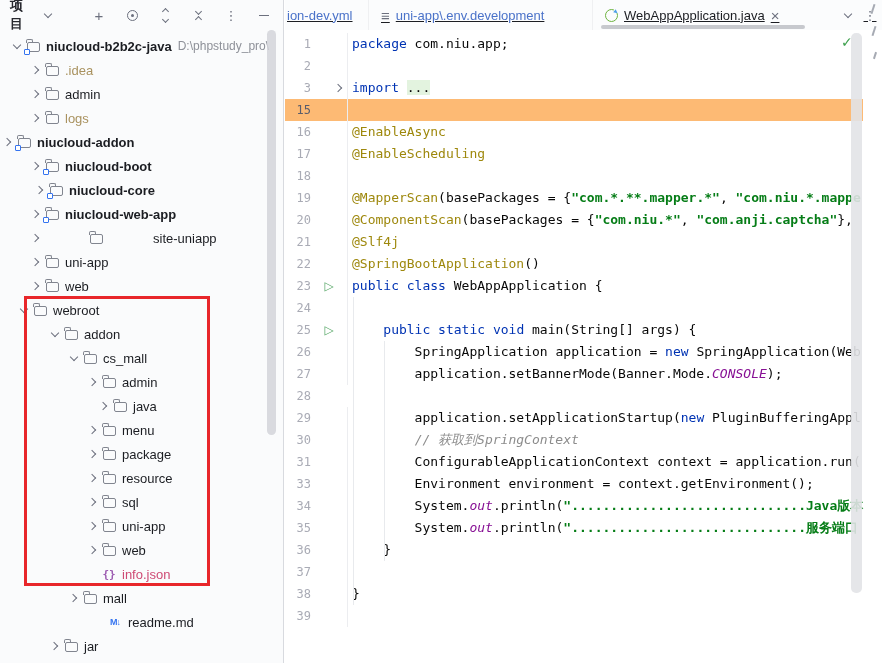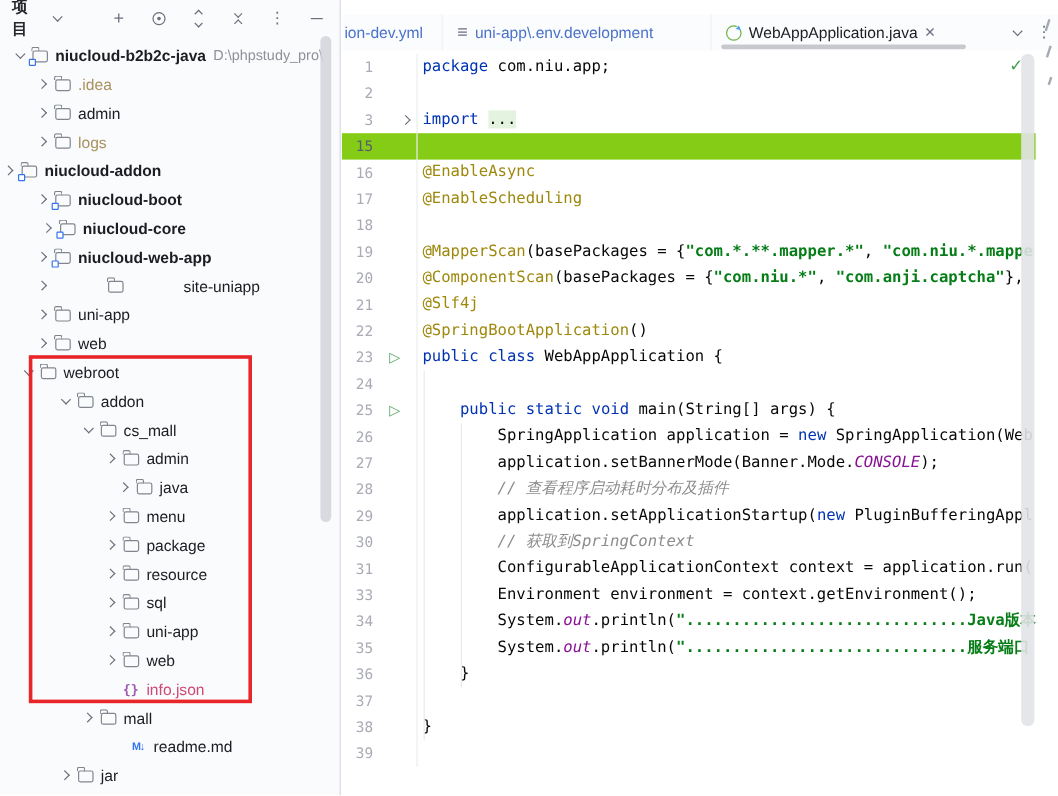--- a/index.html
+++ b/index.html
@@ -54,21 +54,21 @@
   .ic-json::before { content:"{}"; color:#9C5BB0; font-family:"DejaVu Sans Mono",monospace; font-size:11px; font-weight:bold; }
   .ic-md::before { content:"M↓"; color:#3574F0; font-size:9px; font-weight:bold; letter-spacing:-1px; }
 
   #panel-scrollbar { position:absolute; left:267px; top:30px; width:9px; height:405px;
     background:#D2D4D9; opacity:.85; border-radius:5px; z-index:5; }
 
   #red-box { position:absolute; left:24px; top:296px; width:186px; height:290px;
     border:3px solid #E8262A; z-index:10; pointer-events:none; }
 
   
-  #editor { position:absolute; left:285px; top:12px; width:597px; height:486px; background:#fff; }
+  #editor { position:absolute; left:285px; top:0; width:597px; height:486px; background:#fff;text-decoration:underline; }
 
   
   #tab-bar { position:relative; height:30px; display:flex; align-items:stretch; background:#FBFCFD; }
   .tab { display:flex; align-items:center; padding:0 12px; border-right:1px solid #EFF0F2; gap:6px; }
   .tab.t1 { width:84px; padding-left:2px; overflow:hidden; }
   .tab.t2 { width:224px; }
   .tab.t3 { width:244px; border-right:none; }
   .tab-label { white-space:nowrap; }
   .tab-label.mod { color:#4A72C9; }
   .env-icon::before { content:"≡"; color:#6C707E; font-size:15px; }
@@ -77,21 +77,21 @@
   .spring-icon::after { content:""; position:absolute; right:-1px; top:0; width:0; height:0;
     border-left:4px solid #4C9FE8; border-top:2px solid transparent; border-bottom:2px solid transparent; transform:rotate(40deg); }
   .close-x::before { content:"×"; color:#6C707E; font-size:15px; }
   .tabbar-btn { width:22px; display:flex; align-items:center; justify-content:center; color:#6C707E; }
   #tab-hscroll { position:absolute; left:316px; top:25px; width:204px; height:4px; background:#C7C9CE; border-radius:2px; }
 
   
   #code-lines { position:absolute; left:0; top:30px; right:0; bottom:0; padding-top:3px;
     font-family:"DejaVu Sans Mono","Liberation Mono",monospace; font-size:13px; }
   .crow { height:22px; display:flex; align-items:center; }
-  .crow.cur { background:#84cc16; }
+  .crow.cur { background:#fdba74; }
   .lnum { flex:0 0 26px; text-align:right; font-size:12px; color:#A9ABB5; }
   .crow.cur .lnum { color:#5A5D6B; }
   .gico { flex:0 0 36px; display:flex; align-items:center; justify-content:center; }
   .gico.run::before { content:"▷"; color:#59A869; font-size:12px; font-family:"DejaVu Sans",sans-serif; }
   .gico.fold { justify-content:flex-end; padding-right:6px; }
   .gico.fold::after { content:""; width:5px; height:5px;
     border-right:1.5px solid #6C707E; border-bottom:1.5px solid #6C707E; transform:rotate(-45deg); }
   .ctext { flex:1; border-left:1px solid #ECEDF0; padding-left:4px; white-space:pre; overflow:hidden; height:22px; line-height:22px; }
   .tk-kw { color:#0033B3; }
   .tk-ann { color:#9E880D; }
@@ -444,21 +444,20 @@
           <span class="ctext"><span class="tk-pl">        SpringApplication application = </span><span class="tk-kw">new</span><span class="tk-pl"> SpringApplication(Web</span></span>
         </div>
         <div class="crow">
           <span class="lnum">27</span>
           <span class="gico"></span>
           <span class="ctext"><span class="tk-pl">        application.setBannerMode(Banner.Mode.</span><span class="tk-fld">CONSOLE</span><span class="tk-pl">);</span></span>
         </div>
         <div class="crow">
           <span class="lnum">28</span>
           <span class="gico"></span>
-          <span class="ctext"><span class="tk-pl">        </span><span class="tk-cmt">// 查看程序启动耗时分布及插件</span></span>
         </div>
         <div class="crow">
           <span class="lnum">29</span>
           <span class="gico"></span>
           <span class="ctext"><span class="tk-pl">        application.setApplicationStartup(</span><span class="tk-kw">new</span><span class="tk-pl"> PluginBufferingAppl</span></span>
         </div>
         <div class="crow">
           <span class="lnum">30</span>
           <span class="gico"></span>
           <span class="ctext"><span class="tk-pl">        </span><span class="tk-cmt">// 获取到SpringContext</span></span>

